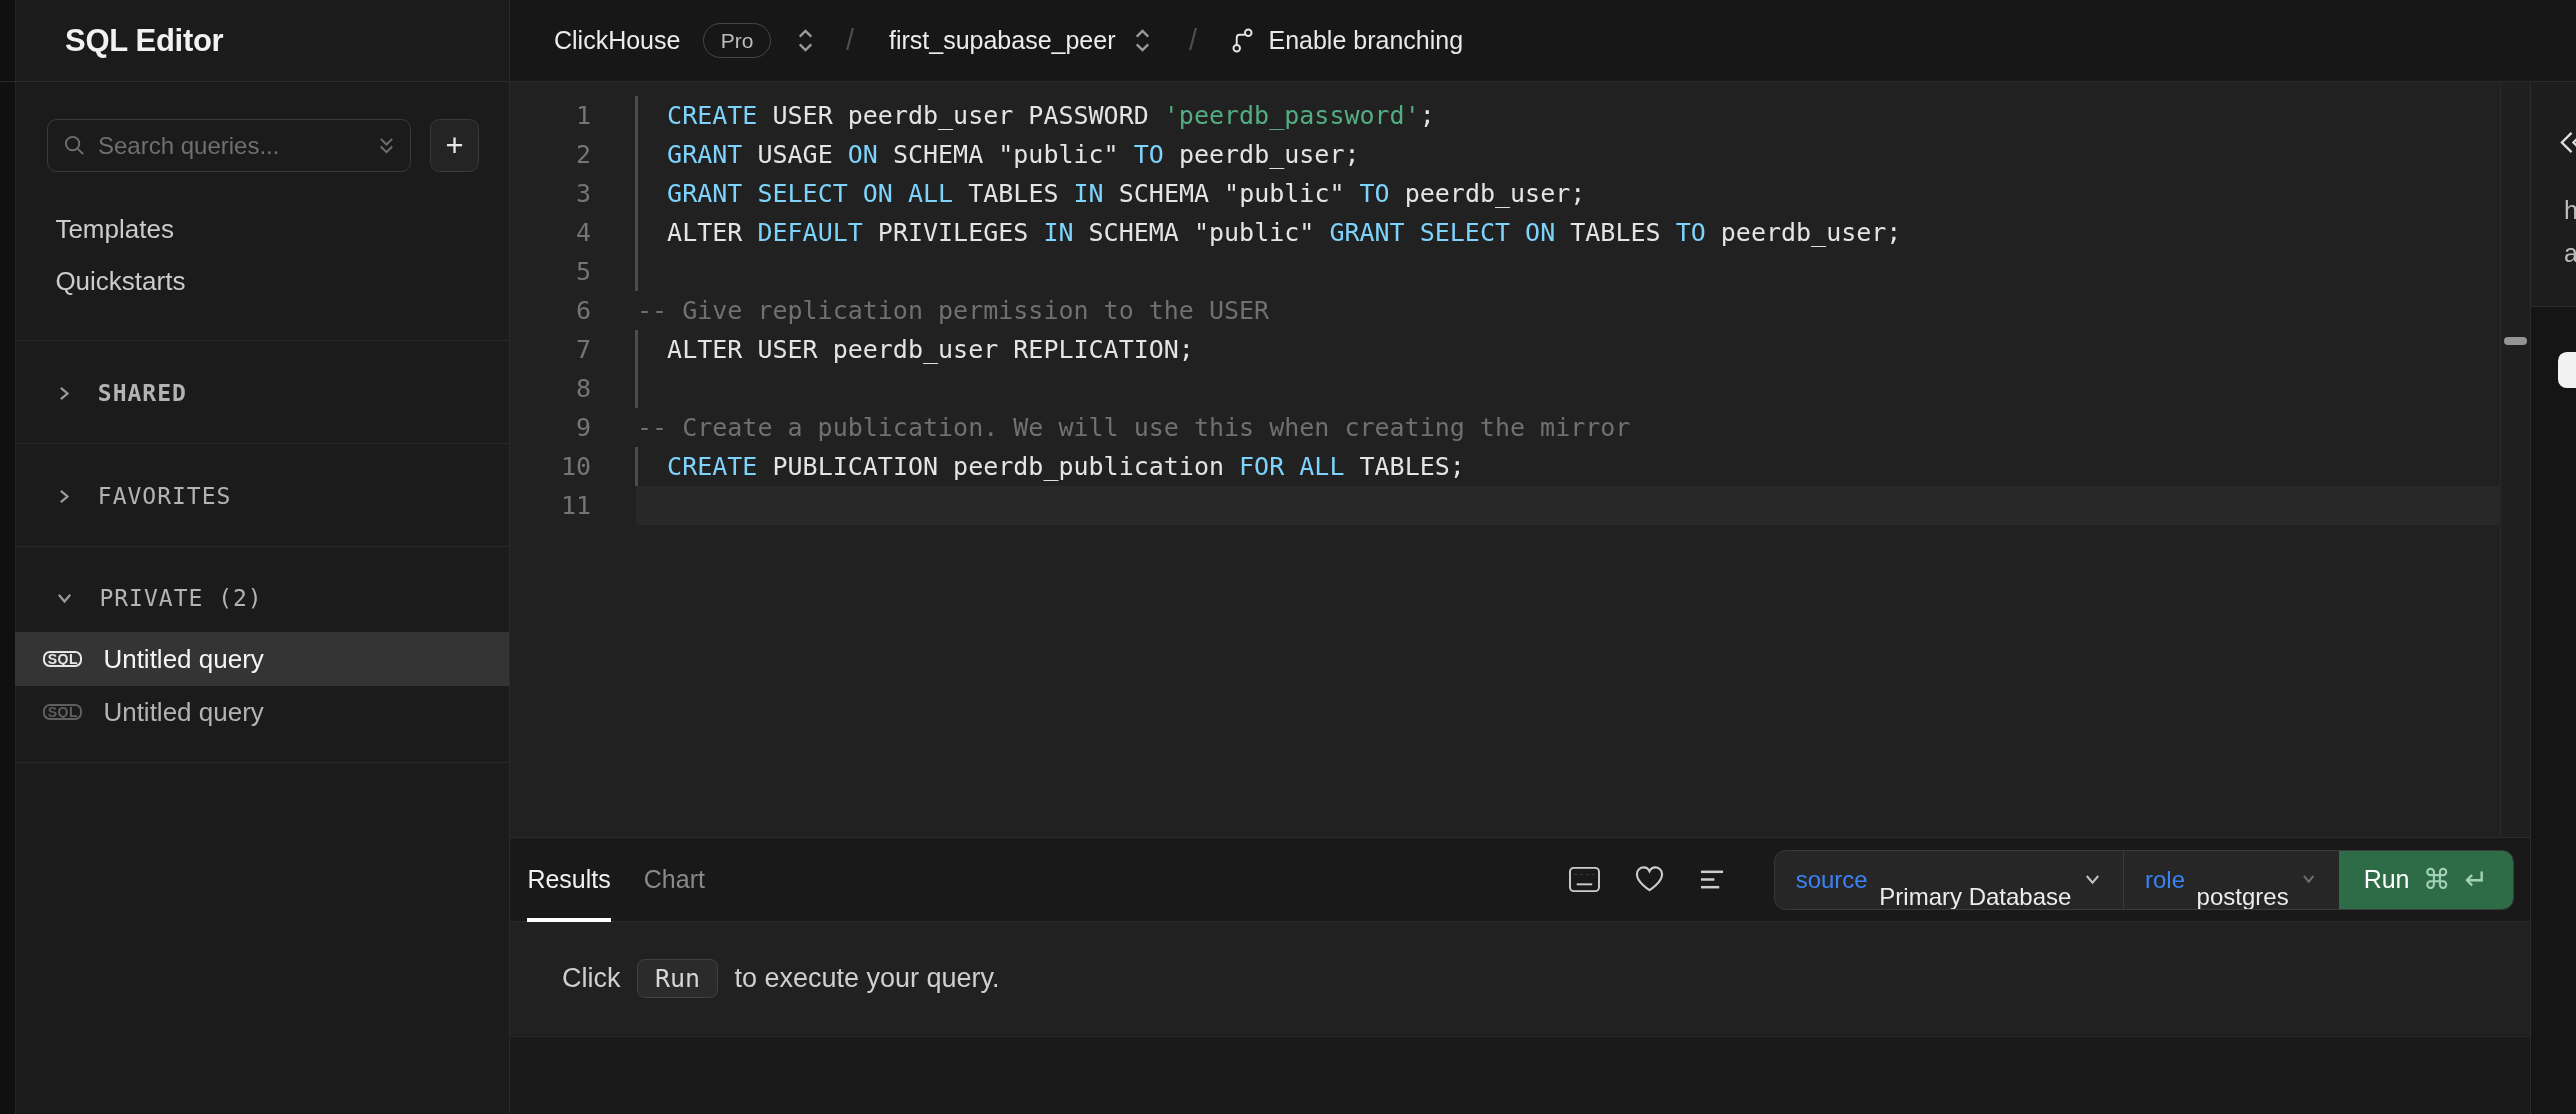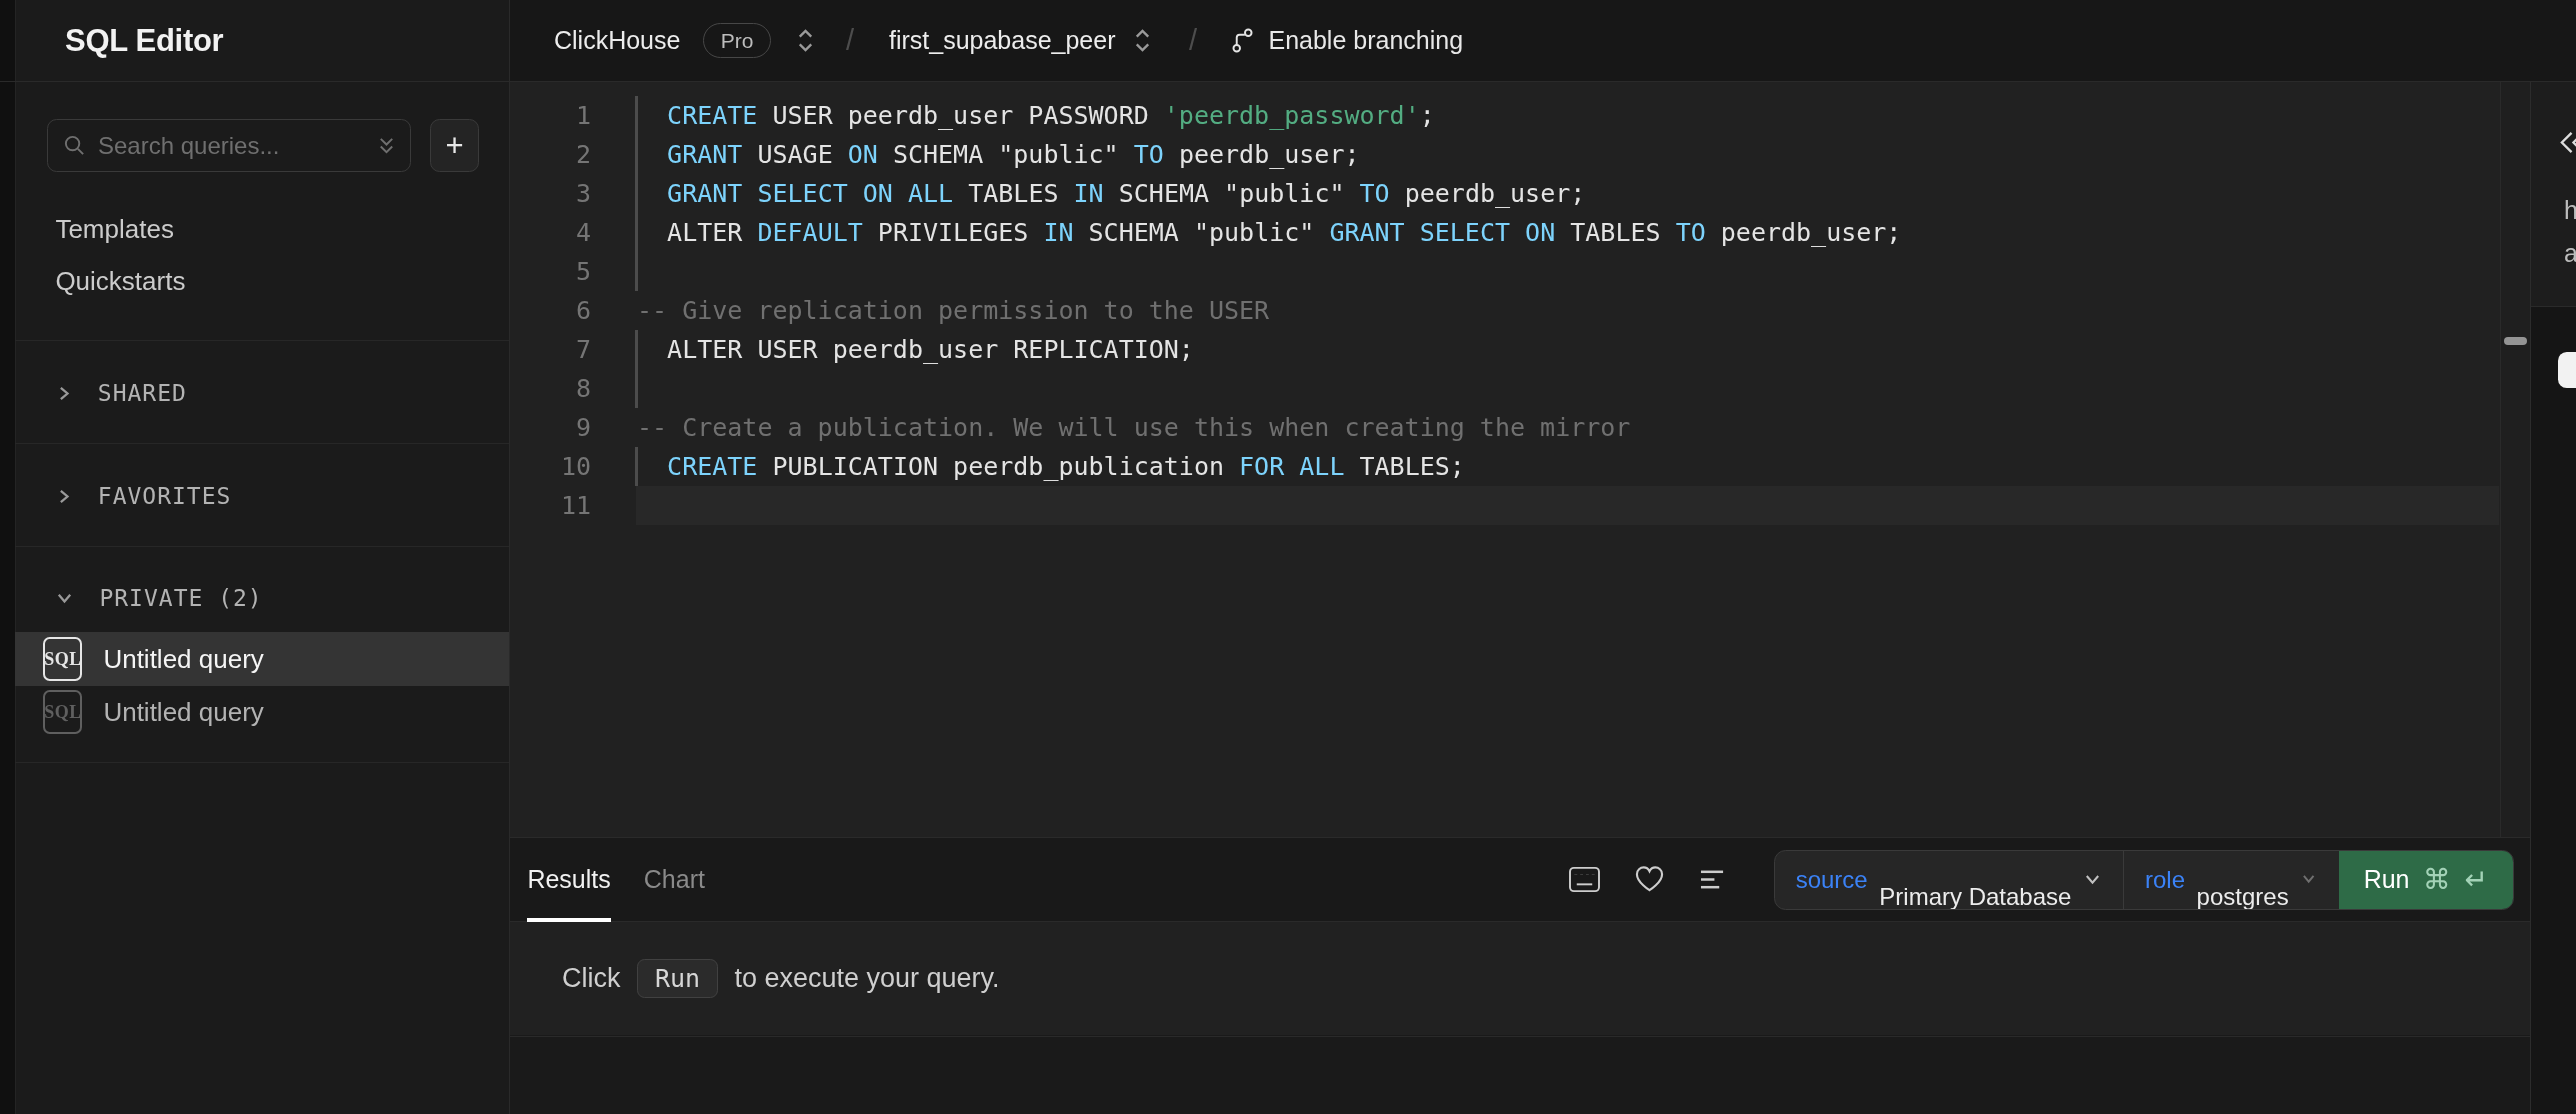--- a/index.html
+++ b/index.html
@@ -22,23 +22,23 @@
   .sb-link{left:15.4px;right:0;height:48px;display:flex;align-items:center;padding-left:40px;
            color:#cccccc;font-size:26px;}
   .sb-divider{left:15.4px;right:0;height:1px;background:#272727;}
   .sb-section{left:15.4px;right:0;height:52px;display:flex;align-items:center;padding-left:40px;gap:25px;
               color:#b3b3b3;font-family:"DejaVu Sans Mono",monospace;font-size:23px;letter-spacing:1px;}
   .sb-section svg{flex:0 0 auto;}
   .query-row{left:15.4px;right:0;height:52px;display:flex;align-items:center;padding-left:28px;gap:21px;font-size:26px;}
   .query-row.selected{background:#343434;color:#f5f5f5;}
   .query-row.dim{color:#b3b3b3;}
   .sel-bar{left:15.4px;width:4.8px;background:#ffffff;}
-  .sql-badge{display:inline-flex;align-items:center;justify-content:center;width:39px;height:44px;
-             border:2.4px solid #e6e6e6;border-radius:6.7px;font-family:Liberation Serif, serif;
-             font-size:18px;font-weight:bold;letter-spacing:0.5px;color:#e6e6e6;box-sizing:border-box;}
+  .sql-badge{display:inline-flex;align-items:center;justify-content:center;width:39px;height:16px;
+             border:2.4px solid #e6e6e6;border-radius:6.7px;font-family:Liberation Sans, sans-serif;
+             font-size:14px;font-weight:bold;letter-spacing:0.5px;color:#e6e6e6;box-sizing:border-box;}
   .sql-badge.dim{border-color:#5f5f5f;color:#5f5f5f;}
 
   
   #topbar{left:510px;top:0;right:0;height:81px;background:#171717;border-bottom:1px solid #2a2a2a;
           display:flex;align-items:center;}
   #topbar .crumb{font-size:25px;color:#ededed;}
   #plan-pill{margin-left:23px;border:1px solid #474747;border-radius:963px;padding:4.8px 16.4px;
              color:#bdbdbd;font-size:21px;}
   .slash{color:#4d4d4d;font-size:29px;font-weight:300;}
   #branch-label{font-size:25px;color:#e8e8e8;}
@@ -117,21 +117,21 @@
 
   <div class="sb-link abs" style="top:205px;">
     <span>Templates</span>
   </div>
   <div class="sb-link abs" style="top:257px;">
     <span>Quickstarts</span>
   </div>
 
   <div class="sb-divider abs" style="top:340px;"></div>
 
-  <div class="sb-section abs" style="top:367px;">
+  <div class="sb-section abs" style="top:367px;font-weight:bold;">
     <svg width="17.4" height="19" viewBox="0 0 18 20" fill="none" stroke="#9a9a9a" stroke-width="2.4">
         <polyline points="6,4 13,10 6,16"></polyline>
       </svg>
     <span>SHARED</span>
   </div>
 
   <div class="sb-divider abs" style="top:443px;"></div>
 
   <div class="sb-section abs" style="top:470px;">
     <svg width="17.4" height="19" viewBox="0 0 18 20" fill="none" stroke="#9a9a9a" stroke-width="2.4">

